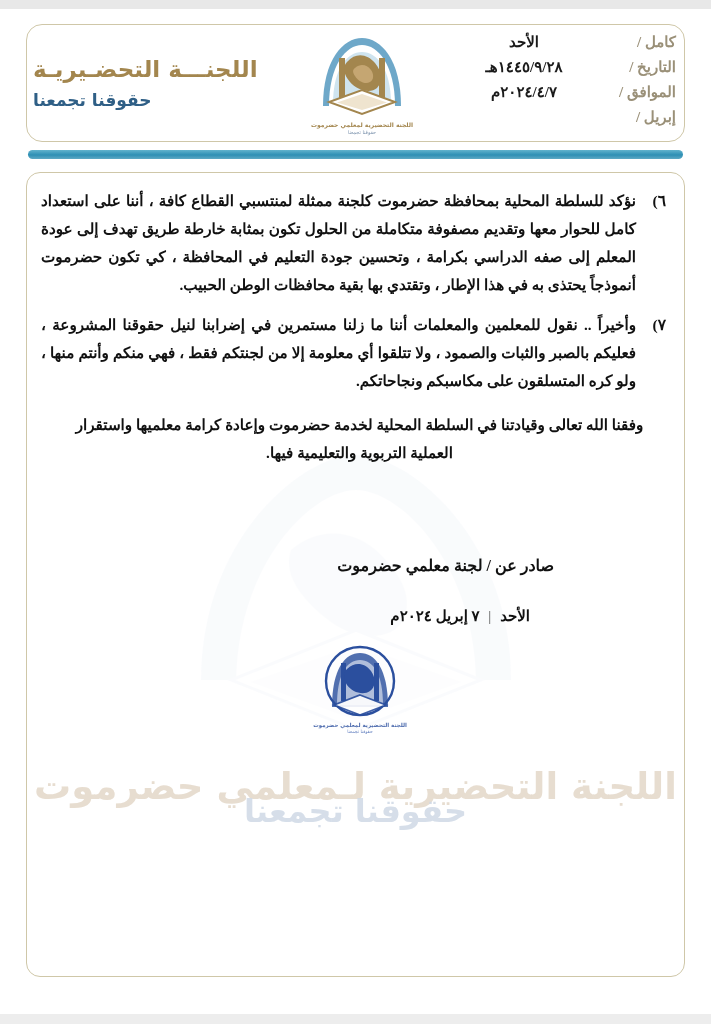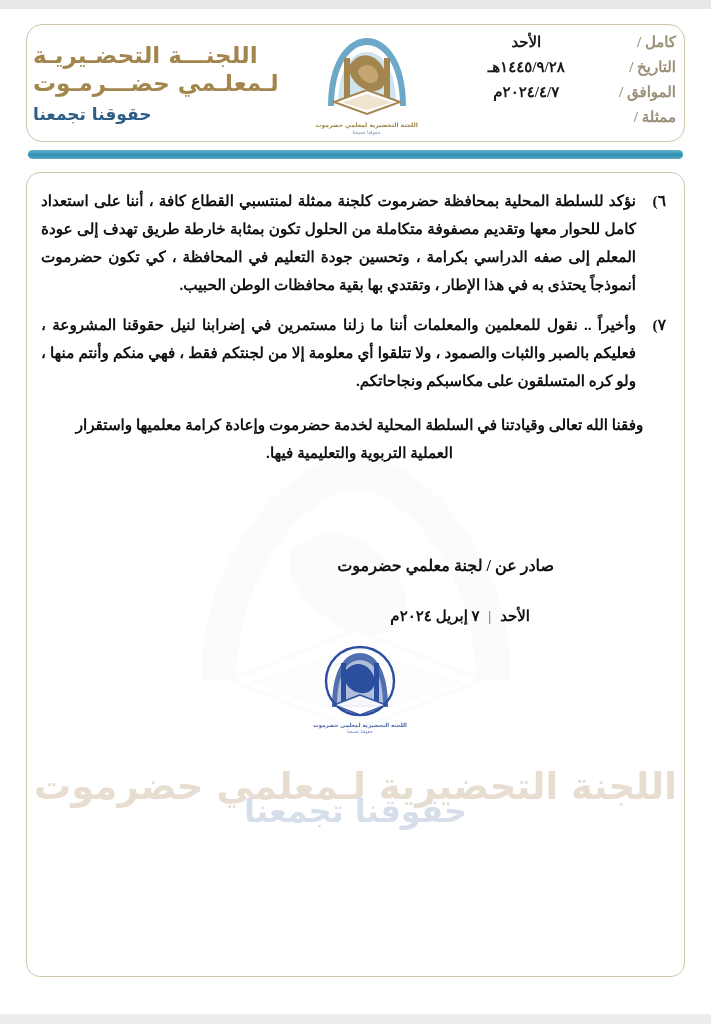--- a/index.html
+++ b/index.html
@@ -331,21 +331,21 @@
       </div>
       <div class="meta-row">
         <div class="meta-label">التاريخ /</div>
         <div class="meta-value">١٤٤٥/٩/٢٨هـ</div>
       </div>
       <div class="meta-row">
         <div class="meta-label">الموافق /</div>
         <div class="meta-value">٢٠٢٤/٤/٧م</div>
       </div>
       <div class="meta-row">
-        <div class="meta-label">ممثلة /</div>
+        <div class="meta-label">إبريل /</div>
         <div class="meta-value"></div>
       </div>
     </div>
 
     <div class="lh-logo">
       <svg width="106" height="88" viewBox="0 0 106 88">
         <path d="M14 74 C14 28 34 6 53 6 C72 6 92 28 92 74 Z" fill="#6ea8c9"></path>
         <path d="M20 74 C20 33 37 13 53 13 C69 13 86 33 86 74 Z" fill="#ffffff"></path>
         <path d="M24 72 C24 37 38 20 53 20 C68 20 82 37 82 72 Z" fill="#cfe4ef"></path>
         <path d="M30 26 h6 v42 h-6 z" fill="#a3864e"></path>
@@ -354,21 +354,20 @@
         <path d="M46 36 C52 31 58 33 62 38 C65 42 65 48 61 50 C56 53 49 49 46 44 C44 41 43 38 46 36 Z" fill="#c5a672"></path>
         <path d="M53 58 L86 70 L53 82 L20 70 Z" fill="#ffffff" stroke="#a3864e" stroke-width="2"></path>
         <path d="M53 62 L78 70.5 L53 78 L28 70.5 Z" fill="#efe4cf"></path>
       </svg>
       <div class="logo-caption">اللجنة التحضيرية لمعلمي حضرموت</div>
       <div class="logo-caption2">حقوقنا تجمعنا</div>
     </div>
 
     <div class="lh-title">
       <div class="line1">اللجنـــة التحضـيريـة</div>
-      <div class="line2">لـمعلـمي حضـــرمـوت</div>
       <div class="slogan">حقوقنا تجمعنا</div>
     </div>
   </div>
 
   <div class="rule"></div>
 
   <div class="body-box">
 
     <ol class="clauses">
       <li class="clause">

